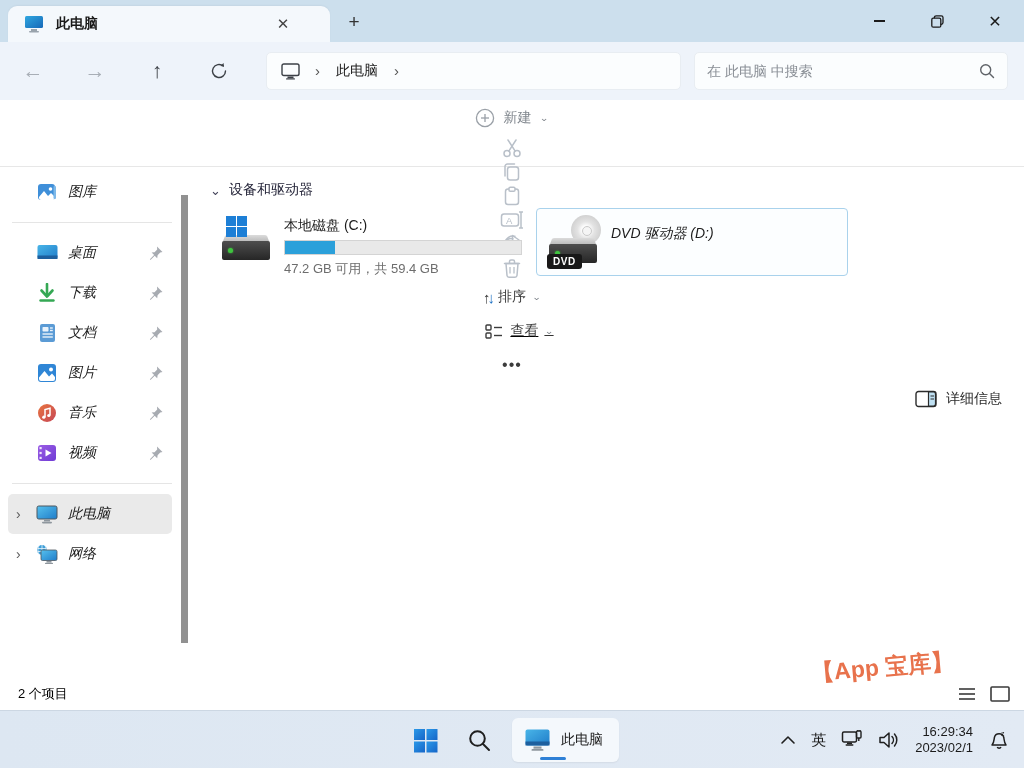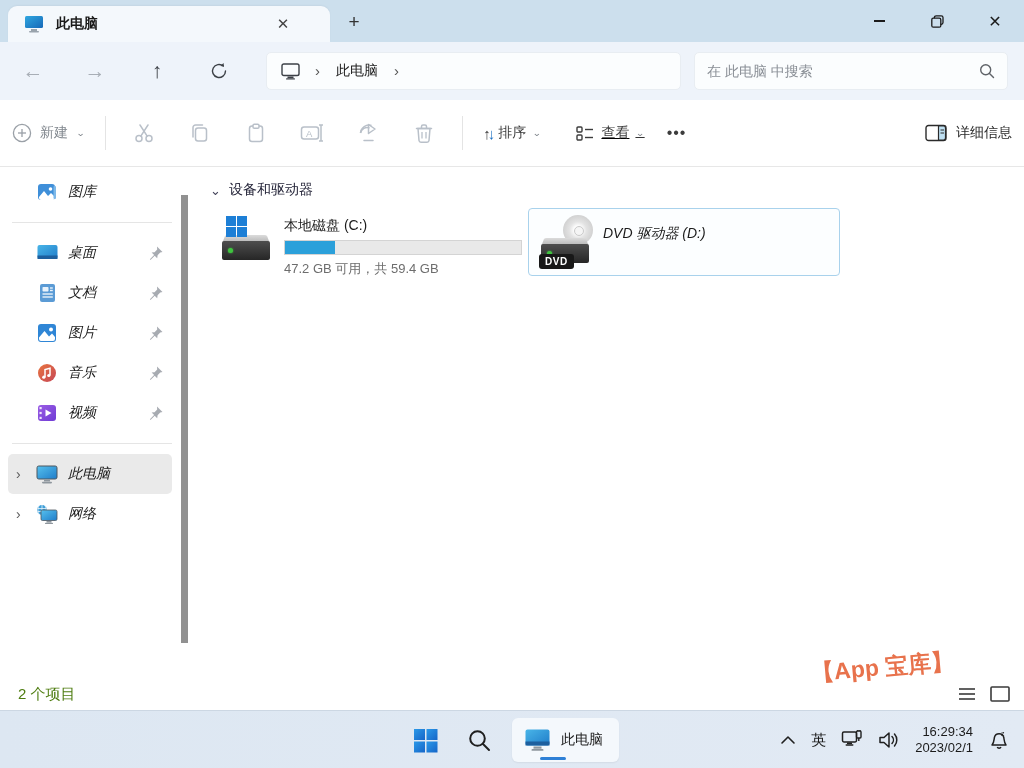--- a/index.html
+++ b/index.html
@@ -36,21 +36,21 @@
   .crumb-sep { color:#555; font-size:15px; padding:0 10px 2px 10px; }
   .crumb-text { font-size:14px; color:#1b1b1b; padding:4px 6px; border-radius:4px; }
   .searchbox { margin-left:13px; flex:1; height:38px; background:#fbfdfe;
     border:1px solid #e8edf2; border-radius:5px; display:flex; align-items:center; padding:0 12px; }
   .searchbox input { border:none; outline:none; background:transparent; flex:1;
     font-size:14px; color:#000000; font-family:inherit; }
   .searchbox input::placeholder { color:#8a8f96; }
 
   
   .toolbar { height:67px; background:#fff; border-bottom:1px solid #e7e7e7;
-    display:flex; align-items:center; padding:0 2px; }
+    display:flex; align-items:center; padding:0 12px;flex-direction:column; }
   .tb-new { display:flex; align-items:center; gap:8px; padding:8px 10px; border-radius:5px;
     color:#8f959c; }
   .tb-new-label { font-size:14px; color:#81878e; }
   .tb-sep { width:1px; height:34px; background:#e4e4e4; margin:0 10px; }
   .tb-ico { width:44px; height:40px; display:flex; align-items:center; justify-content:center;
     border-radius:5px; margin:0 6px; }
   .tb-group { display:flex; align-items:center; gap:6px; padding:8px 10px; border-radius:5px; }
   .tb-group-label { font-size:14px; color:#3c3c3c; }
   .chev { font-size:11px; color:#7d838a; transform:scaleY(0.8); }
   .sort-arrows { font-size:15px; letter-spacing:-3px; }
@@ -71,21 +71,21 @@
   .side-ic { width:22px; height:22px; display:flex; align-items:center; justify-content:center; }
   .side-label { font-size:14px; color:#1b1b1b; margin-left:10px; flex:1;font-style:italic; }
   .side-pin { width:16px; height:16px; opacity:0.75; }
   .side-sep { height:1px; background:#e5e5e5; margin:10px 24px 10px 12px; }
   .side-scrollbar { position:absolute; right:8px; top:28px; width:7px; height:448px;
     background:#919191; border-radius:0; }
 
   .content { flex:1; padding:14px 0 0 14px; }
   .group-header { display:flex; align-items:center; gap:8px; font-size:14px; color:#27273b; }
   .group-chev { font-size:13px; color:#44445a; }
-  .tiles { display:flex; gap:0; margin-top:9px; align-items:flex-start; }
+  .tiles { display:flex; gap:8px; margin-top:9px; align-items:flex-start; }
   .tile { display:flex; padding:8px 10px; border-radius:4px; width:318px; }
   .tile.selected { border:1px solid #a9d2ec; background:#fcfeff; width:312px; min-height:64px; }
   .tile-icon { width:54px; height:50px; position:relative; flex-shrink:0; }
   .tile-body { margin-left:10px; flex:1; }
   .tile-name { font-size:14px; color:#1b1b1b; margin-top:1px; }
   .usage-bar { margin-top:5px; width:238px; height:15px; background:#e9e9e9;
     border:1px solid #d4d4d4; }
   .usage-fill { height:100%; background:#2ba0da; }
   .usage-text { margin-top:5px; font-size:13px; color:#6d6d6d; }
 
@@ -103,21 +103,21 @@
   .disc { position:absolute; right:0; top:-2px; width:30px; height:30px; border-radius:50%;
     background:radial-gradient(circle at 50% 50%, #ffffff 18%, #e3e3e3 40%, #cfcfcf 75%, #bdbdbd 100%); }
   .disc::after { content:""; position:absolute; left:11px; top:11px; width:8px; height:8px;
     border-radius:50%; background:#f5f5f5; border:1px solid #cacaca; }
   .dvd-badge { position:absolute; left:0; bottom:-2px; background:#181818; color:#fff;
     font-size:10px; font-weight:bold; padding:2px 6px; border-radius:3px; letter-spacing:0.5px; }
 
   
   .statusbar { height:32px; display:flex; align-items:center; padding:0 14px 0 18px;
     position:relative; }
-  .status-count { font-size:15px; color:#4d7c0f; }
+  .status-count { font-size:13px; color:#000000; }
   .status-views { margin-left:auto; display:flex; gap:14px; align-items:center; }
   .watermark { position:absolute; right:70px; top:-26px; color:#e8724c; font-weight:bold;
     font-size:23px; transform:rotate(-5deg); white-space:nowrap; }
 
   
   .taskbar { position:absolute; left:0; bottom:0; width:1024px; height:58px;
     background:linear-gradient(90deg,#dde7f2,#e2eaf4); border-top:1px solid #ccd7e3;
     display:flex; align-items:center; }
   .tb-center { position:absolute; left:404px; top:0; height:58px; display:flex;
     align-items:center; gap:12px; }
@@ -327,20 +327,34 @@
                 </linearGradient>
               </defs>
             </svg>
         </span>
         <span class="side-label">桌面</span>
         <svg class="side-pin" viewBox="0 0 16 16">
             <path d="M9 1.5 l5.5 5.5 -2.3 0.6 -2.6 2.6 -0.4 3 -2.5-2.5 -4.2 4.2 -0.6-0.6 4.2-4.2 -2.5-2.5 3-0.4 2.6-2.6 z" fill="#8a8f98"></path>
           </svg>
       </div>
 
+      <div class="side-row">
+        <span class="side-noChev"></span>
+        <span class="side-ic">
+          <svg width="18" height="20" viewBox="0 0 18 20">
+              <path d="M9 1 v10" stroke="#35a854" stroke-width="2.6" stroke-linecap="round"></path>
+              <path d="M3.5 7.5 L9 13.5 L14.5 7.5" fill="none" stroke="#35a854" stroke-width="2.6" stroke-linecap="round" stroke-linejoin="round"></path>
+              <line x1="2.5" y1="17.5" x2="15.5" y2="17.5" stroke="#35a854" stroke-width="2.4" stroke-linecap="round"></line>
+            </svg>
+        </span>
+        <span class="side-label">下载</span>
+        <svg class="side-pin" viewBox="0 0 16 16">
+            <path d="M9 1.5 l5.5 5.5 -2.3 0.6 -2.6 2.6 -0.4 3 -2.5-2.5 -4.2 4.2 -0.6-0.6 4.2-4.2 -2.5-2.5 3-0.4 2.6-2.6 z" fill="#8a8f98"></path>
+          </svg>
+      </div>
 
       <div class="side-row">
         <span class="side-noChev"></span>
         <span class="side-ic">
           <svg width="17" height="20" viewBox="0 0 17 20">
               <rect x="1" y="1" width="15" height="18" rx="2" fill="#5b9bd5"></rect>
               <rect x="3.5" y="4" width="6" height="4.5" rx="0.8" fill="#eaf3fb"></rect>
               <line x1="11" y1="5" x2="13.8" y2="5" stroke="#eaf3fb" stroke-width="1.4"></line>
               <line x1="11" y1="7.5" x2="13.8" y2="7.5" stroke="#eaf3fb" stroke-width="1.4"></line>
               <line x1="3.5" y1="11" x2="13.8" y2="11" stroke="#eaf3fb" stroke-width="1.4"></line>

